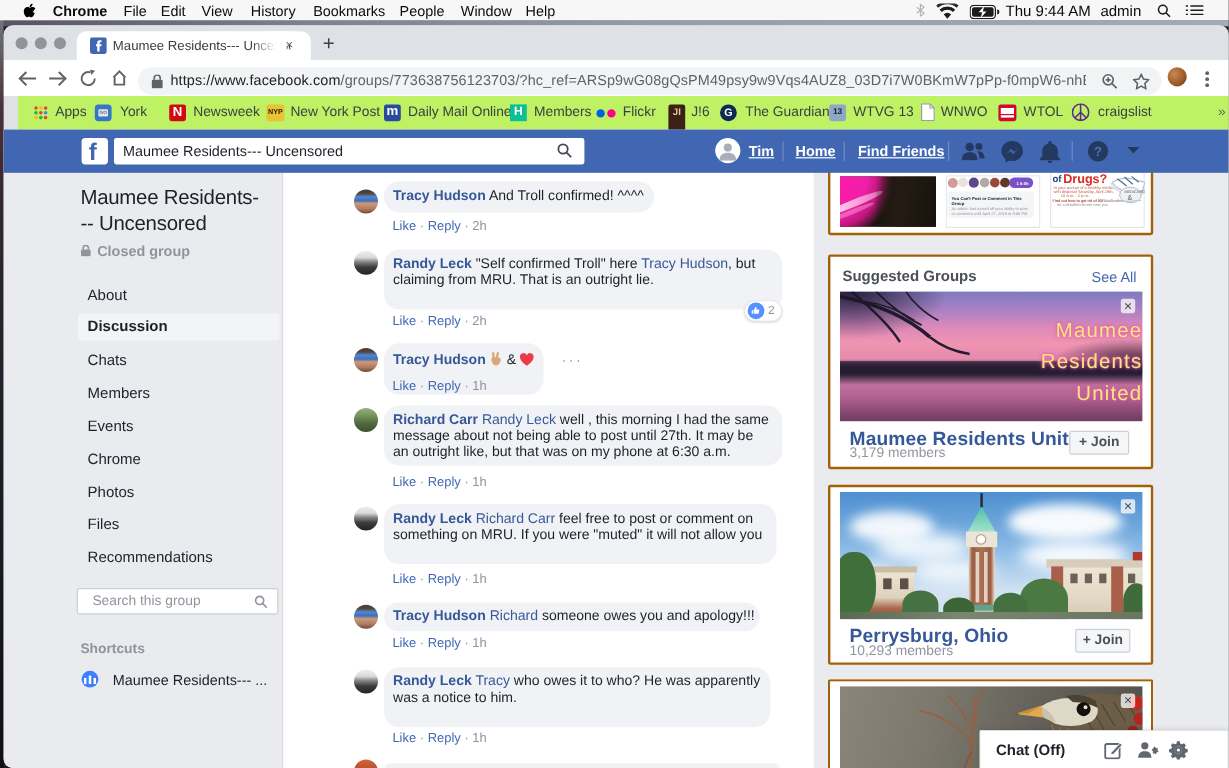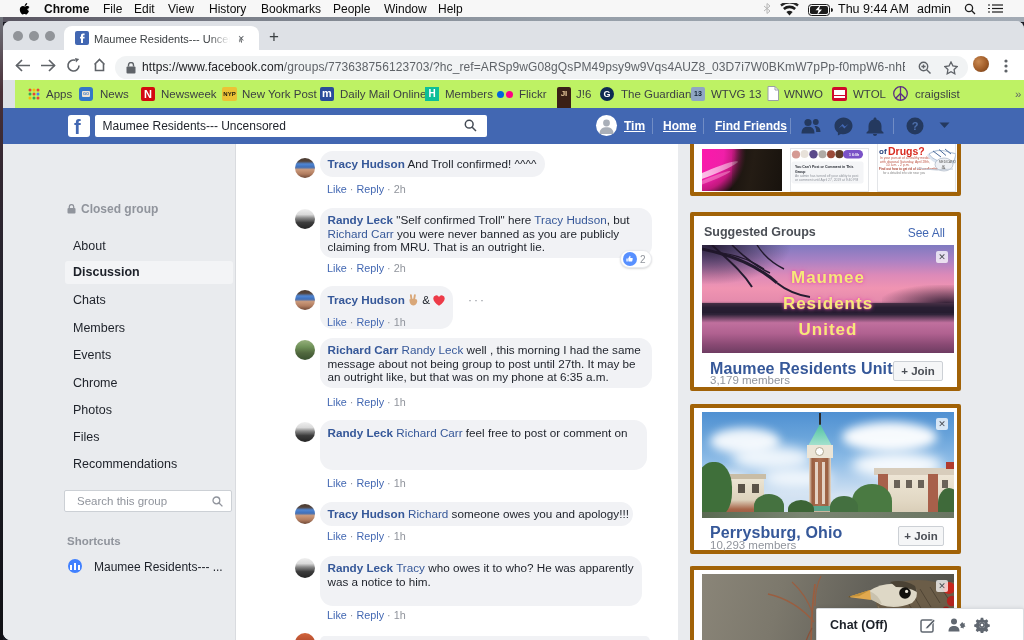--- a/index.html
+++ b/index.html
@@ -64,21 +64,21 @@
 .cl { white-space:nowrap; }
 .likerow { position:absolute; left:91px; font-size:10.8px; color:#90949c; white-space:nowrap; }
 .likerow a { color:#4267b2; text-decoration:none; }
 .badge { position:absolute; background:#fff; border:1px solid #e9eaee; border-radius:10px; height:18px; display:flex; align-items:center; padding:0 5px 0 2px; box-shadow:0 1px 2px rgba(0,0,0,0.15); }
 .badge .tcirc { width:14px; height:14px; border-radius:50%; background:#5890ff; margin-right:3px; display:flex; align-items:center; justify-content:center; }
 .badge .cnt { font-size:10px; color:#90949c; }
 .dots3 { position:absolute; color:#90949c; font-size:12px; letter-spacing:2px; }
 
 
 #rail { position:absolute; left:687px; top:36px; width:271px; }
-.card { position:absolute; background:#fff; border:4px solid #a16207; border-radius:2px; }
+.card { position:absolute; background:#fff; border:2px solid #a16207; border-radius:2px; }
 .gimg { position:absolute; left:8px; width:252px; overflow:hidden; }
 .xbtn { position:absolute; width:12px; height:12px; background:rgba(255,255,255,0.75); border-radius:2px; color:#4b4f56; font-size:9px; line-height:12px; text-align:center; }
 .gname { position:absolute; left:16px; font-size:16px; font-weight:bold; color:#365899; letter-spacing:0.1px; }
 .gmem { position:absolute; left:16px; font-size:11.5px; color:#90949c; }
 .joinbtn { position:absolute; height:20px; background:#f5f6f7; border:1px solid #ccd0d5; border-radius:2px; font-size:11.5px; font-weight:bold; color:#4b4f56; text-align:center; line-height:18px; }
 
 
 #chatbar { position:absolute; left:816px; top:608px; width:208px; height:32px; background:#fff; border:1px solid #dadde1; border-bottom:none; border-radius:2px 2px 0 0; box-shadow:0 0 4px rgba(0,0,0,0.1); z-index:60; }
 #chatbar .ct { position:absolute; left:13px; top:9px; font-size:12.5px; font-weight:bold; color:#1d2129; }
 </style>
@@ -209,21 +209,21 @@
           <circle cx="10" cy="6" r="1.5" fill="#4285f4"></circle>
           <circle cx="2" cy="10" r="1.5" fill="#fbbc05"></circle>
           <circle cx="6" cy="10" r="1.5" fill="#34a853"></circle>
           <circle cx="10" cy="10" r="1.5" fill="#ea4335"></circle>
         </g>
       </svg>
     <span class="bk" style="left:31px">Apps</span>
     <div style="position:absolute;left:64px;top:7px;width:14px;height:14px;border-radius:3px;background:#3477c9">
         <div style="position:absolute;left:3px;top:4px;width:8px;height:6px;border-radius:1px;background:#efe3d3;font-size:4px;color:#3477c9;text-align:center;line-height:6px;font-weight:bold">GO</div>
       </div>
-    <span class="bk" style="left:85px">News</span>
+    <span class="bk" style="left:85px">York</span>
     <div style="position:absolute;left:126px;top:7px;width:14px;height:14px;border-radius:2px;background:#d30910;color:#fff;font-weight:bold;font-size:11px;text-align:center;line-height:14px">N</div>
     <span class="bk" style="left:146px">Newsweek</span>
     <div style="position:absolute;left:207px;top:7px;width:15px;height:14px;border-radius:2px;background:#ecc235;color:#201c10;font-weight:bold;font-size:6px;text-align:center;line-height:14px">NYP</div>
     <span class="bk" style="left:227px">New York Post</span>
     <div style="position:absolute;left:305px;top:7px;width:14px;height:14px;border-radius:2px;background:#2a4b9b;color:#fff;font-weight:bold;font-size:11px;text-align:center;line-height:13px">m</div>
     <span class="bk" style="left:325px">Daily Mail Online</span>
     <div style="position:absolute;left:410px;top:7px;width:14px;height:14px;background:#0dbe98;color:#fff;font-weight:bold;font-size:10px;text-align:center;line-height:14px">H</div>
     <span class="bk" style="left:430px">Members</span>
     <div style="position:absolute;left:482px;top:11px;width:7px;height:7px;border-radius:50%;background:#0063dc"></div>
     <div style="position:absolute;left:491px;top:11px;width:7px;height:7px;border-radius:50%;background:#ff0084"></div>
@@ -298,20 +298,21 @@
       <svg style="position:absolute;left:903px;top:9px" width="18" height="18" viewBox="0 0 18 18">
           <circle cx="9" cy="9" r="8.5" fill="#24395f"></circle>
           <text x="9" y="13" text-anchor="middle" font-size="11" font-weight="bold" fill="#4e71ae">?</text>
         </svg>
       <svg style="position:absolute;left:936px;top:14px" width="11" height="7" viewBox="0 0 11 7">
           <path d="M0.5 0.5 L5.5 6 L10.5 0.5 Z" fill="#24395f"></path>
         </svg>
     </div>
 
     <div id="sidebar">
+      <div class="grptitle">Maumee Residents-<br>-- Uncensored</div>
       <svg style="position:absolute;left:64px;top:60px" width="9" height="10" viewBox="0 0 9 10">
           <rect x="0.5" y="4" width="8" height="5.5" rx="1" fill="#90949c"></rect>
           <path d="M2.3 4 V2.8 a2.2 2.2 0 0 1 4.4 0 V4" fill="none" stroke="#90949c" stroke-width="1.3"></path>
         </svg>
       <span class="closed" style="left:78px">Closed group</span>
       <div id="selbox"></div>
       <span class="navitem" style="top:95px">About</span>
       <span class="navitem" style="top:121px;font-weight:bold">Discussion</span>
       <span class="navitem" style="top:149px">Chats</span>
       <span class="navitem" style="top:177px">Members</span>
@@ -346,21 +347,20 @@
 
       <div class="av tracy" style="top:14px"></div>
       <div class="bub" style="top:6.5px;height:26px;line-height:15px">
           <div class="cl"><span class="nm">Tracy Hudson</span> And Troll confirmed! ^^^^</div>
         </div>
       <div class="likerow" style="top:39px"><a>Like</a> · <a>Reply</a> · 2h</div>
 
       <div class="av randy" style="top:65px"></div>
       <div class="bub" style="top:63.5px;height:50px;width:332.5px">
         <div class="cl"><span class="nm">Randy Leck</span> "Self confirmed Troll" here <span class="mn">Tracy Hudson</span>, but</div>
-        <div class="cl"><span class="mn">Richard Carr</span> you were never banned as you are publicly</div>
         <div class="cl">claiming from MRU. That is an outright lie.</div>
       </div>
       <div class="badge" style="left:384px;top:106px">
           <div class="tcirc">
             <svg width="10" height="10" viewBox="0 0 16 16" style="display:block">
               <path fill="#fff" d="M5 7 L7.2 3.4 c.2-.5.6-.6 1-.4 .5.2.7.7.6 1.2 L8.3 6.4 h3.2 c.6 0 1 .5 .9 1.1 l-.8 3.6 c-.1.5-.5.9-1 .9 H5.5 Z M2.8 7.2 h1.6 v4.8 H2.8 c-.3 0-.6-.3-.6-.6 V7.8 c0-.3.3-.6.6-.6 Z"></path>
             </svg>
           </div>
           <span class="cnt">2</span>
         </div>
@@ -377,28 +377,29 @@
             </svg> &amp; <svg width="12" height="11" viewBox="0 0 12 11" style="vertical-align:-2px">
               <path fill="#ed3b48" d="M6 10.8 C2.2 8 0.3 5.8 0.3 3.4 A3 3 0 0 1 6 2 A3 3 0 0 1 11.7 3.4 C11.7 5.8 9.8 8 6 10.8 Z"></path>
             </svg></div>
         </div>
       <div class="dots3" style="left:232px;top:149px">···</div>
       <div class="likerow" style="top:172px"><a>Like</a> · <a>Reply</a> · 1h</div>
 
       <div class="av rich" style="top:196px"></div>
       <div class="bub" style="top:193.5px;height:50px;width:332.5px">
         <div class="cl"><span class="nm">Richard Carr</span> <span class="mn">Randy Leck</span> well , this morning I had the same</div>
-        <div class="cl">message about not being group to post until 27th. It may be</div>
-        <div class="cl">an outright like, but that was on my phone at 6:35 a.m.</div>
+        <div class="cl">message about not being able to post until 27th. It may be</div>
+        <div class="cl">an outright like, but that was on my phone at 6:30 a.m.</div>
       </div>
       <div class="likerow" style="top:252px"><a>Like</a> · <a>Reply</a> · 1h</div>
 
       <div class="av randy" style="top:278px"></div>
       <div class="bub" style="top:276px;height:50px;width:327.5px">
         <div class="cl"><span class="nm">Randy Leck</span> <span class="mn">Richard Carr</span> feel free to post or comment on</div>
+        <div class="cl">something on MRU. If you were "muted" it will not allow you</div>
       </div>
       <div class="likerow" style="top:333px"><a>Like</a> · <a>Reply</a> · 1h</div>
 
       <div class="av tracy" style="top:360px"></div>
       <div class="bub" style="top:357.5px;height:24px;line-height:14px;width:313.5px">
           <div class="cl"><span class="nm">Tracy Hudson</span> <span class="mn">Richard</span> someone owes you and apology!!!</div>
         </div>
       <div class="likerow" style="top:386px"><a>Like</a> · <a>Reply</a> · 1h</div>
 
       <div class="av randy" style="top:414px"></div>
@@ -490,21 +491,21 @@
                 <path d="M10 0 C 25 14 40 26 50 42" stroke-width="2"></path>
                 <path d="M30 0 C 42 12 55 22 68 28" stroke-width="1.6"></path>
                 <path d="M55 0 C 60 8 70 18 82 24" stroke-width="1.4"></path>
                 <path d="M20 8 C 35 10 50 16 62 24" stroke-width="1.2"></path>
                 <path d="M75 38 C 85 46 95 50 108 52" stroke-width="2"></path>
               </g>
             </svg>
           <div style="position:absolute;left:0;top:58px;width:252px;height:10px;background:rgba(35,27,46,0.75)"></div>
           <div style="position:absolute;left:0;top:0;width:90px;height:40px;background:radial-gradient(ellipse at 10% 0%,rgba(30,20,40,0.9),rgba(30,20,40,0) 70%)"></div>
           <div style="position:absolute;left:180px;top:40px;width:72px;height:18px;background:radial-gradient(ellipse at 90% 100%,rgba(30,20,40,0.85),rgba(30,20,40,0) 75%)"></div>
-          <div style="position:absolute;left:0;top:0;width:252px;height:108px;text-align:center;font-weight:bold;color:#f5e87a;text-shadow:0 0 4px #e553b0,0 0 2px #e553b0;font-size:17px;line-height:26px;padding-top:20px;letter-spacing:1px">Maumee<br>Residents<br>United</div>
+          <div style="position:absolute;left:0;top:0;width:252px;height:108px;text-align:right;font-weight:normal;color:#f5e87a;text-shadow:0 0 4px #e553b0,0 0 2px #e553b0;font-size:17px;line-height:26px;padding-top:20px;letter-spacing:1px">Maumee<br>Residents<br>United</div>
           <div class="xbtn" style="right:6px;top:6px">✕</div>
         </div>
         <div class="gname" style="top:144px">Maumee Residents United</div>
         <div class="gmem" style="top:158px">3,179 members</div>
         <div class="joinbtn" style="left:199px;top:145px;width:50px">+ Join</div>
       </div>
 
       <div class="card" style="left:0;top:260px;width:271px;height:150px">
         <div class="gimg" style="top:4px;height:106px;background:linear-gradient(180deg,#4f90d2 0%,#68a3da 22%,#8cbbe6 45%,#b7d3ee 65%,#d2e2f2 78%)">
           <div style="position:absolute;left:8px;top:16px;width:70px;height:26px;border-radius:50%;background:rgba(255,255,255,0.9);filter:blur(5px)"></div>

